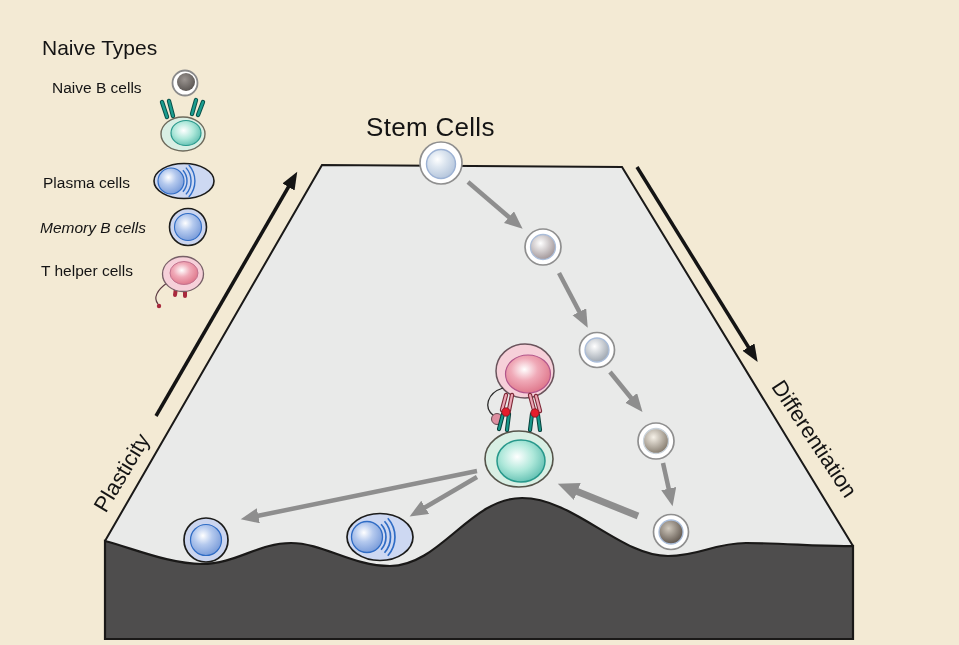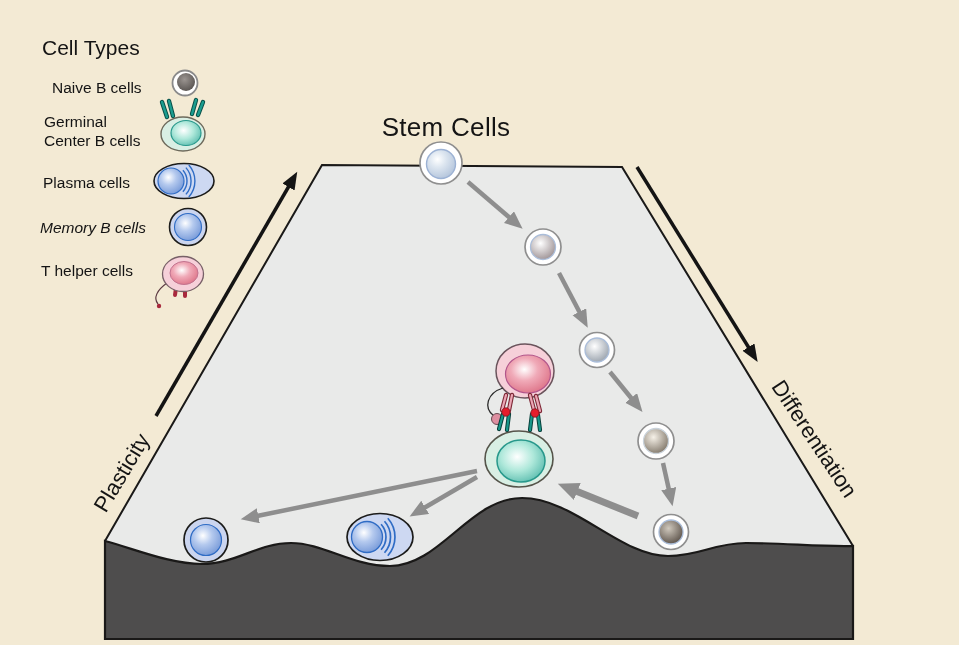--- a/index.html
+++ b/index.html
@@ -1,20 +1,20 @@
 <!DOCTYPE html>
 <html><head>
 <meta charset="utf-8">
 <style>
   html,body{margin:0;padding:0;}
   body{background:#f3ead4;font-family:"Liberation Sans",sans-serif;}
   .stage{position:relative;width:959px;height:645px;overflow:hidden;background:#f3ead4;color:#141414;}
   .stage svg{position:absolute;left:0;top:0;}
   .txt{position:absolute;white-space:pre-line;color:#141414;}
-  .title{left:366px;top:112px;width:160px;font-size:26px;text-align:center;letter-spacing:.3px;}
+  .title{left:366px;top:112px;width:160px;font-size:26px;letter-spacing:.3px;}
   .legend-heading{left:42px;top:36px;font-size:21px;}
   .lg{font-size:15.5px;line-height:19px;}
   .lg.naive{left:52px;top:78px;}
   .lg.germ{left:44px;top:112px;width:106px;}
   .lg.plasma{left:43px;top:173px;}
   .lg.memory{left:40px;top:218px;font-style:italic;}
   .lg.thelper{left:41px;top:261px;text-align:center;}
   .axis{font-size:22px;text-align:center;}
   .axis.plasticity{left:52px;top:460px;width:140px;transform:rotate(-59deg);}
   .axis.differentiation{left:718px;top:426px;width:192px;transform:rotate(56.5deg);}
@@ -217,22 +217,21 @@
     <g stroke="#a8293d" stroke-width="4" stroke-linecap="round" fill="none">
       <path d="M176,288 L175,295"></path>
           <path d="M185,289 L185,296"></path>
     </g>
     <ellipse cx="183" cy="274" rx="20.5" ry="17.5" fill="#f6d0d9" stroke="#776067" stroke-width="1.3"></ellipse>
     <ellipse cx="184" cy="273" rx="14" ry="11.5" fill="url(#gRose)" stroke="#c2738f" stroke-width="1"></ellipse>
   </g>
 </svg>
 
 <div class="txt title">Stem Cells</div>
-<div class="txt legend-heading">Cell Types</div>
+<div class="txt legend-heading">Naive Types</div>
 <div class="txt lg naive">Naive B cells</div>
-<div class="txt lg germ">Germinal Center B cells</div>
 <div class="txt lg plasma">Plasma cells</div>
 <div class="txt lg memory">Memory B cells</div>
 <div class="txt lg thelper">T helper cells</div>
 <div class="txt axis plasticity">Plasticity</div>
 <div class="txt axis differentiation">Differentiation</div>
 
 </div>
 
 </body></html>

